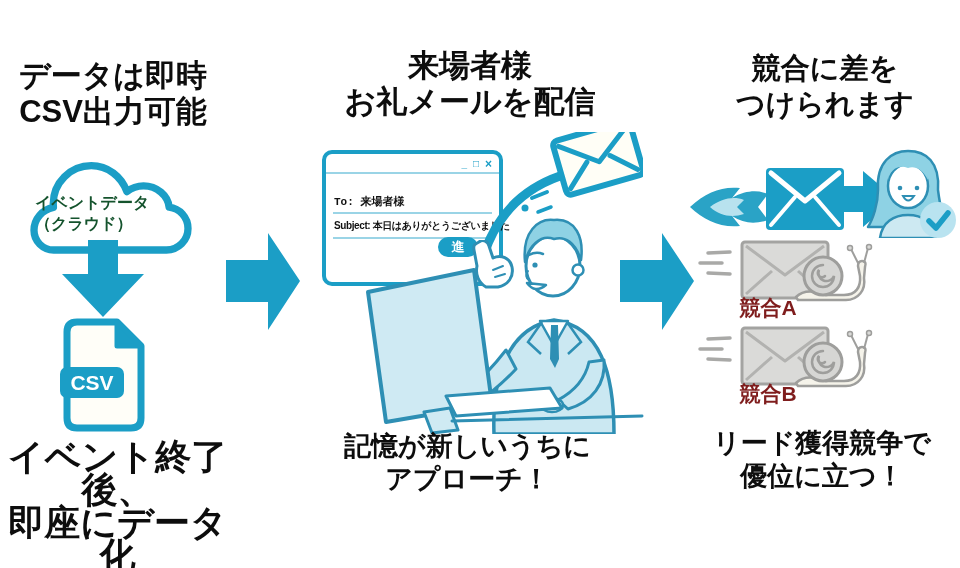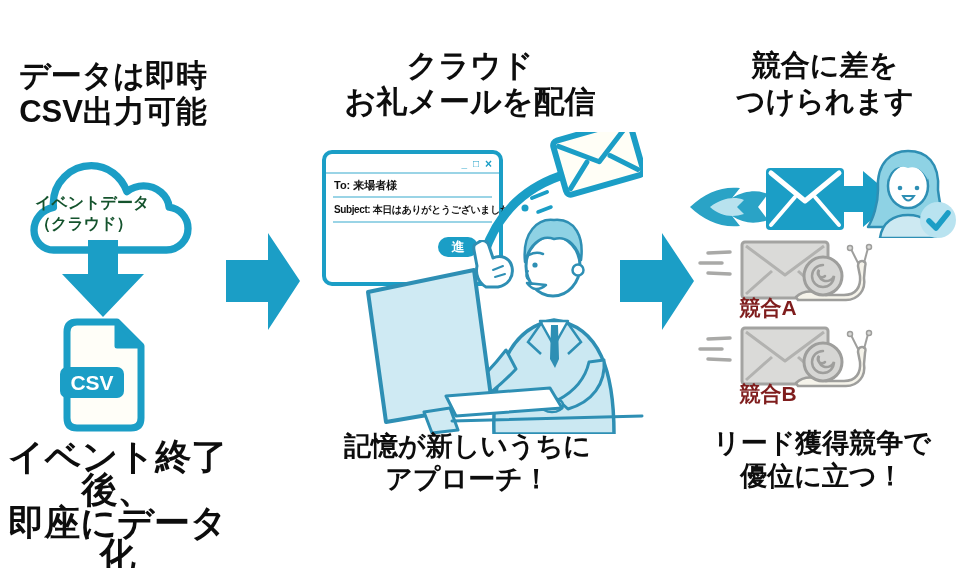--- a/index.html
+++ b/index.html
@@ -29,21 +29,21 @@
     height:17px;display:flex;justify-content:flex-end;align-items:center;
     gap:6px;padding:1px 7px 0 0;border-bottom:2px solid #9ad4e6;
     color:#1b9ec6;font-weight:700;
   }
   .ctrl{font-size:10px;line-height:10px;cursor:default;}
   .ctrl.close{font-size:12px;}
   .fieldrow{
     margin:0 7px;border-bottom:2px solid #9ad4e6;font-weight:700;
     white-space:nowrap;overflow:visible;
   }
-  .to-row{font-size:11px;padding:4px 0 3px 1px;}
+  .to-row{font-size:11px;padding:20px 0 3px 1px;font-family:Liberation Mono, monospace;}
   .subject-row{font-size:10px;letter-spacing:-0.4px;padding:5px 0 4px 1px;}
   .send-btn{
     position:absolute;left:112px;top:83px;width:40px;height:20px;border:0;
     background:#1b9ec6;color:#fff;font-weight:700;font-size:13px;line-height:20px;
     text-align:center;border-radius:10px;padding:0;
     font-family:"Liberation Sans","DejaVu Sans",sans-serif;
   }
   .competitor-label{
     font-weight:900;font-size:21px;text-align:center;color:#7f1d1d;
   }
@@ -77,21 +77,21 @@
 
     <div class="abs caption" style="left:0px;top:430px;width:235px;font-size:36px;">イベント終了後、
 即座にデータ化</div>
   </div>
 
   <svg class="abs" style="left:226px;top:233px;" width="74" height="97" viewBox="0 0 74 97">
     <polygon points="0,27 42,27 42,0 74,48 42,97 42,69 0,69" fill="#1b9ec6"></polygon>
   </svg>
 
   <div class="abs" style="left:300px;top:0;width:360px;height:568px;">
-    <div class="abs title" style="left:10px;top:48px;width:320px;">クラウド
+    <div class="abs title" style="left:10px;top:48px;width:320px;">来場者様
 お礼メールを配信</div>
   </div>
 
   <div class="abs window">
     <div class="titlebar">
       <span class="ctrl">_</span>
       <span class="ctrl">□</span>
       <span class="ctrl close">×</span>
     </div>
     <div class="fieldrow to-row">To: 来場者様</div>
@@ -146,21 +146,21 @@
   </svg>
 
   <div class="abs caption" style="left:335px;top:430px;width:265px;">記憶が新しいうちに
 アプローチ！</div>
 
   <svg class="abs" style="left:620px;top:233px;" width="74" height="97" viewBox="0 0 74 97">
     <polygon points="0,27 42,27 42,0 74,48 42,97 42,69 0,69" fill="#1b9ec6"></polygon>
   </svg>
 
   <div class="abs" style="left:700px;top:0;width:260px;height:568px;">
-    <div class="abs title" style="left:5px;top:50px;width:240px;font-size:29px;font-family:Liberation Mono, monospace;">競合に差を
+    <div class="abs title" style="left:5px;top:50px;width:240px;font-size:29px;">競合に差を
 つけられます</div>
   </div>
 
   <svg class="abs" style="left:688px;top:150px;" width="220" height="112" viewBox="0 0 220 112">
     <path d="M2,57 C18,42 34,36 52,38 L44,48 C58,40 70,40 80,44 L70,57 L80,70 C68,74 56,74 44,66 L52,76 C32,78 16,70 2,57 Z" fill="#2aa3c6"></path>
     <path d="M22,57 C34,48 46,46 56,50 L49,57 L56,64 C44,68 32,66 22,57 Z" fill="#b8e2ee"></path>
     <rect x="78" y="18" width="78" height="62" rx="4" fill="#1b9ec6"></rect>
     <polyline points="83,23 117,51 151,23" fill="none" stroke="#ffffff" stroke-width="5" stroke-linecap="round" stroke-linejoin="round"></polyline>
     <line x1="83" y1="75" x2="107" y2="47" stroke="#ffffff" stroke-width="4" stroke-linecap="round"></line>
     <line x1="151" y1="75" x2="127" y2="47" stroke="#ffffff" stroke-width="4" stroke-linecap="round"></line>

